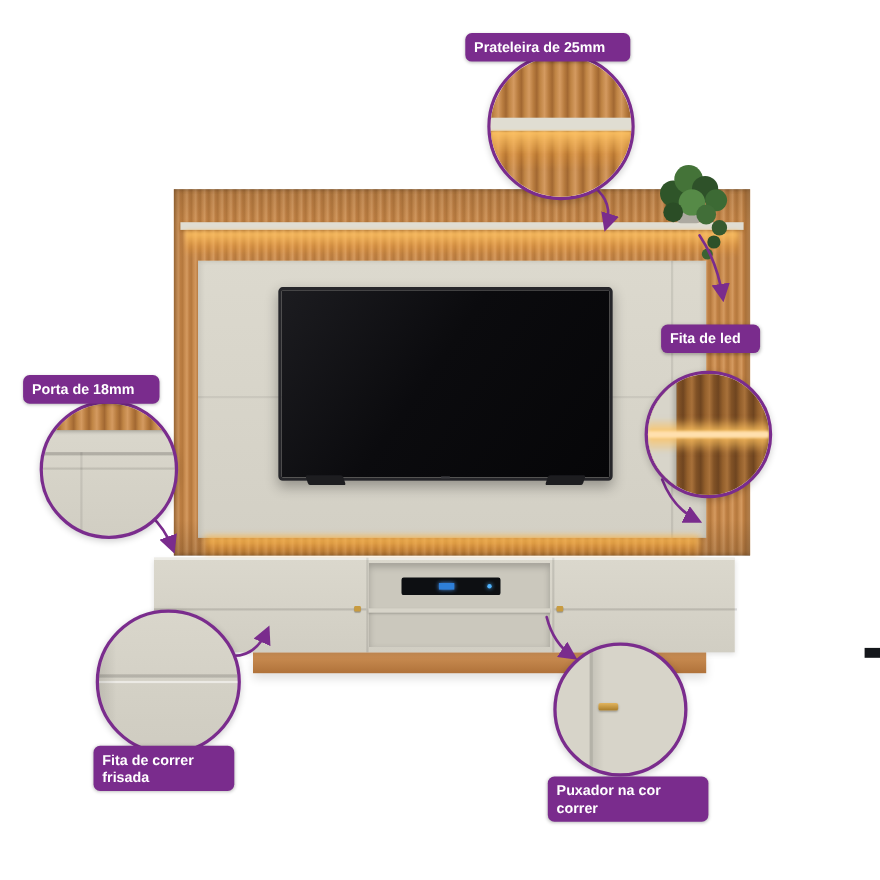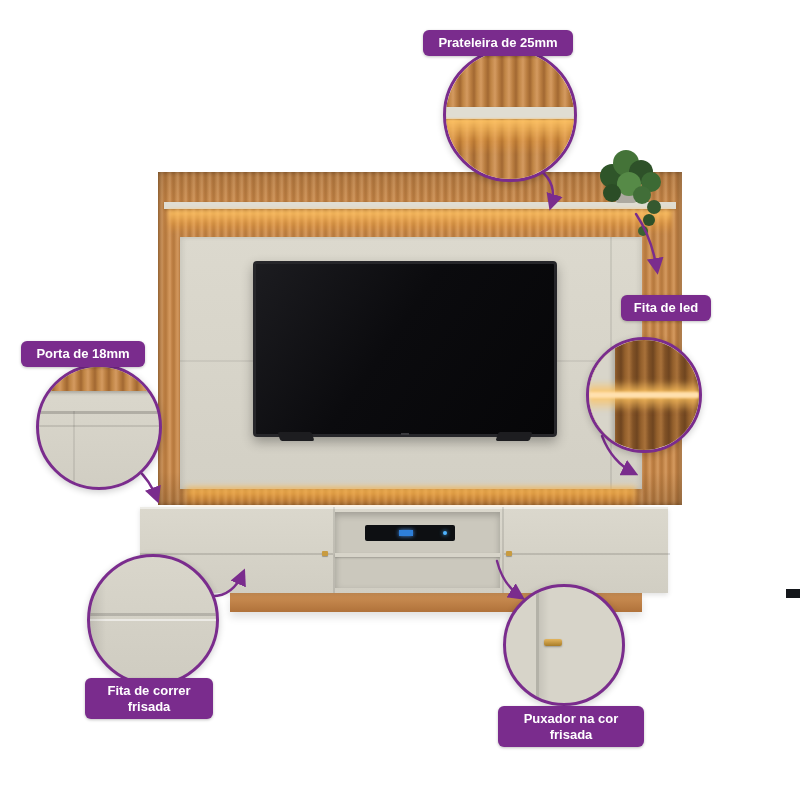--- a/index.html
+++ b/index.html
@@ -92,24 +92,24 @@
   .c4 .groove2{left:0;width:100%;top:62px;height:2px;background:rgba(255,255,255,.55);}
   .c4 .edge{left:0;top:0;bottom:0;width:16px;background:linear-gradient(90deg,rgba(0,0,0,.10),rgba(0,0,0,0));}
   .c5{left:503px;top:584px;width:116px;height:116px;background:#d7d4c9;}
   .c5 .seam{left:30px;top:0;width:3px;height:100%;background:rgba(0,0,0,.16);}
   .c5 .shade{left:33px;top:0;width:10px;height:100%;background:linear-gradient(90deg,rgba(0,0,0,.08),rgba(0,0,0,0));}
   .c5 .gold-handle{left:38px;top:52px;width:18px;height:7px;border-radius:2px;
     background:linear-gradient(180deg,#e3b55e,#a87c28);box-shadow:0 1px 2px rgba(0,0,0,.3);}
 
   
   .badge{position:absolute;z-index:9;background:#7a2c8d;color:#fff;font-weight:bold;
-    font-size:13px;line-height:1.2;text-align:center;padding:5px 8px;border-radius:6px;
+    font-size:13px;line-height:1.2;padding:5px 8px;border-radius:6px;
     box-sizing:border-box;box-shadow:0 1px 3px rgba(0,0,0,.25);}
   .b1{left:423px;top:30px;width:150px;}
-  .b2{left:601px;top:295px;width:90px;margin-left:20px;}
+  .b2{left:601px;top:295px;width:90px;}
   .b3{left:21px;top:341px;width:124px;}
   .b4{left:85px;top:678px;width:128px;}
   .b5{left:498px;top:706px;width:146px;}
 
   .arrows{left:0;top:0;width:800px;height:800px;z-index:6;pointer-events:none;}
 </style>
 </head>
 <body>
 
 <div class="stage">
@@ -206,15 +206,15 @@
   <div class="callout c5">
     <div class="abs seam"></div>
     <div class="abs shade"></div>
     <div class="abs gold-handle"></div>
   </div>
 
   <div class="badge b1">Prateleira de 25mm</div>
   <div class="badge b2">Fita de led</div>
   <div class="badge b3">Porta de 18mm</div>
   <div class="badge b4">Fita de correr frisada</div>
-  <div class="badge b5">Puxador na cor frisada</div>
+  <div class="badge b5">Puxador na cor correr</div>
 
 </div>
 
 </body></html>

